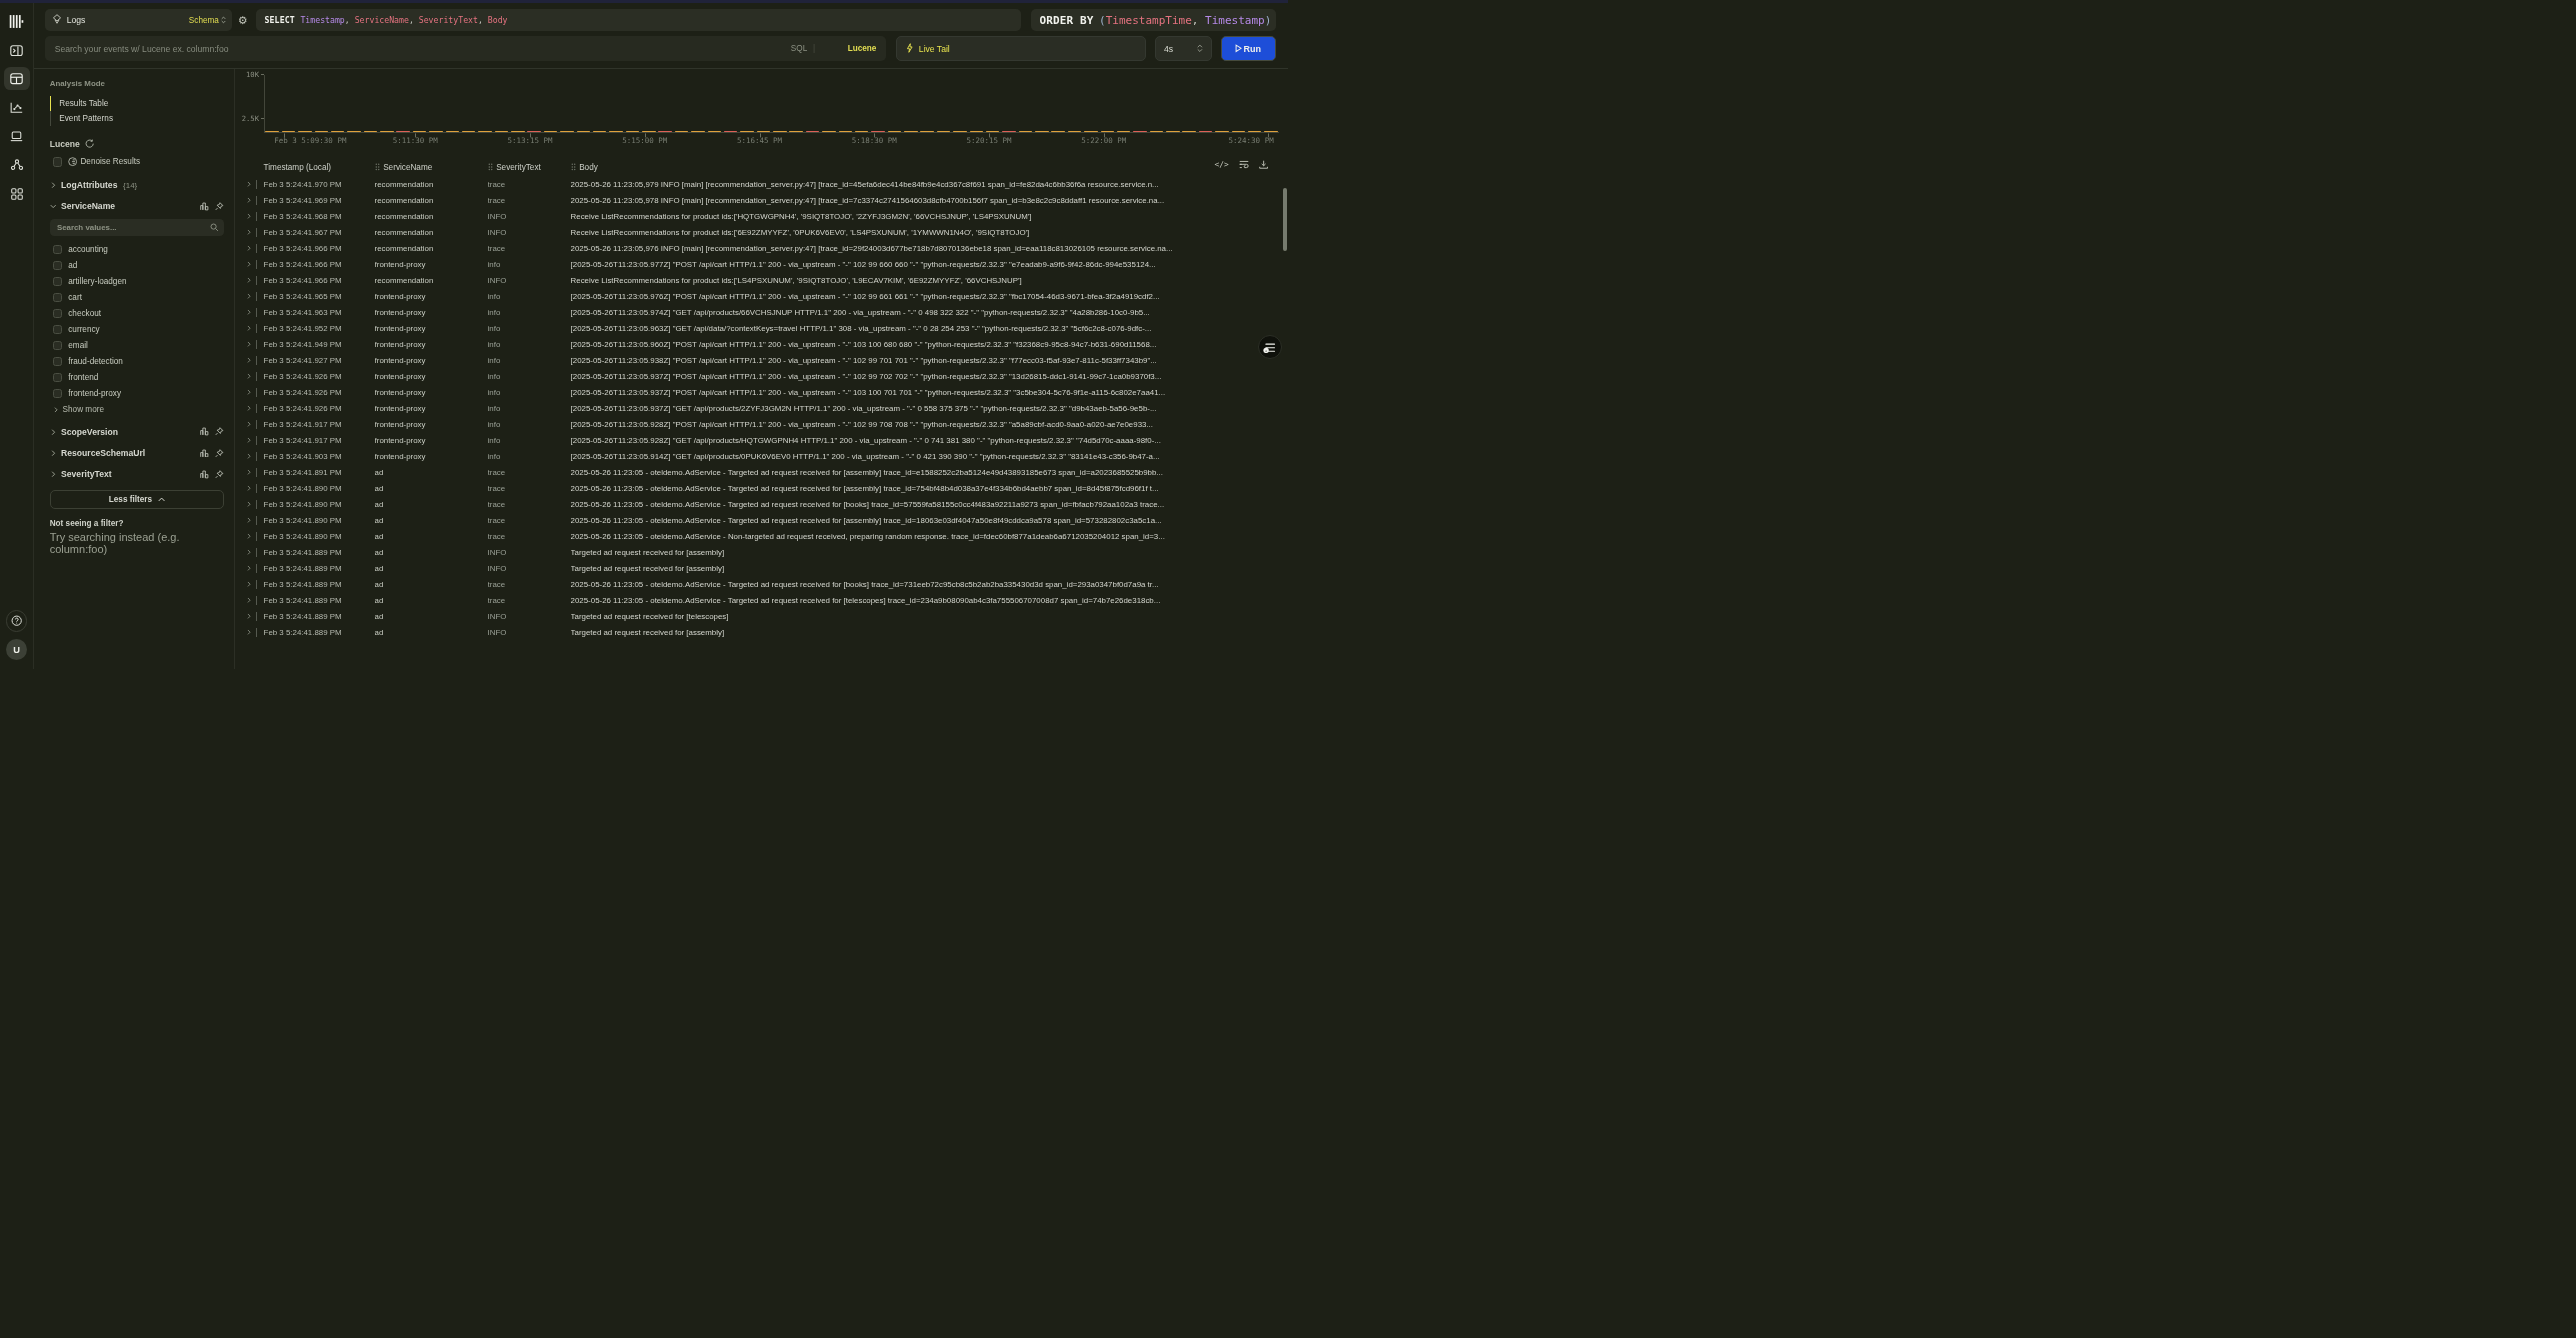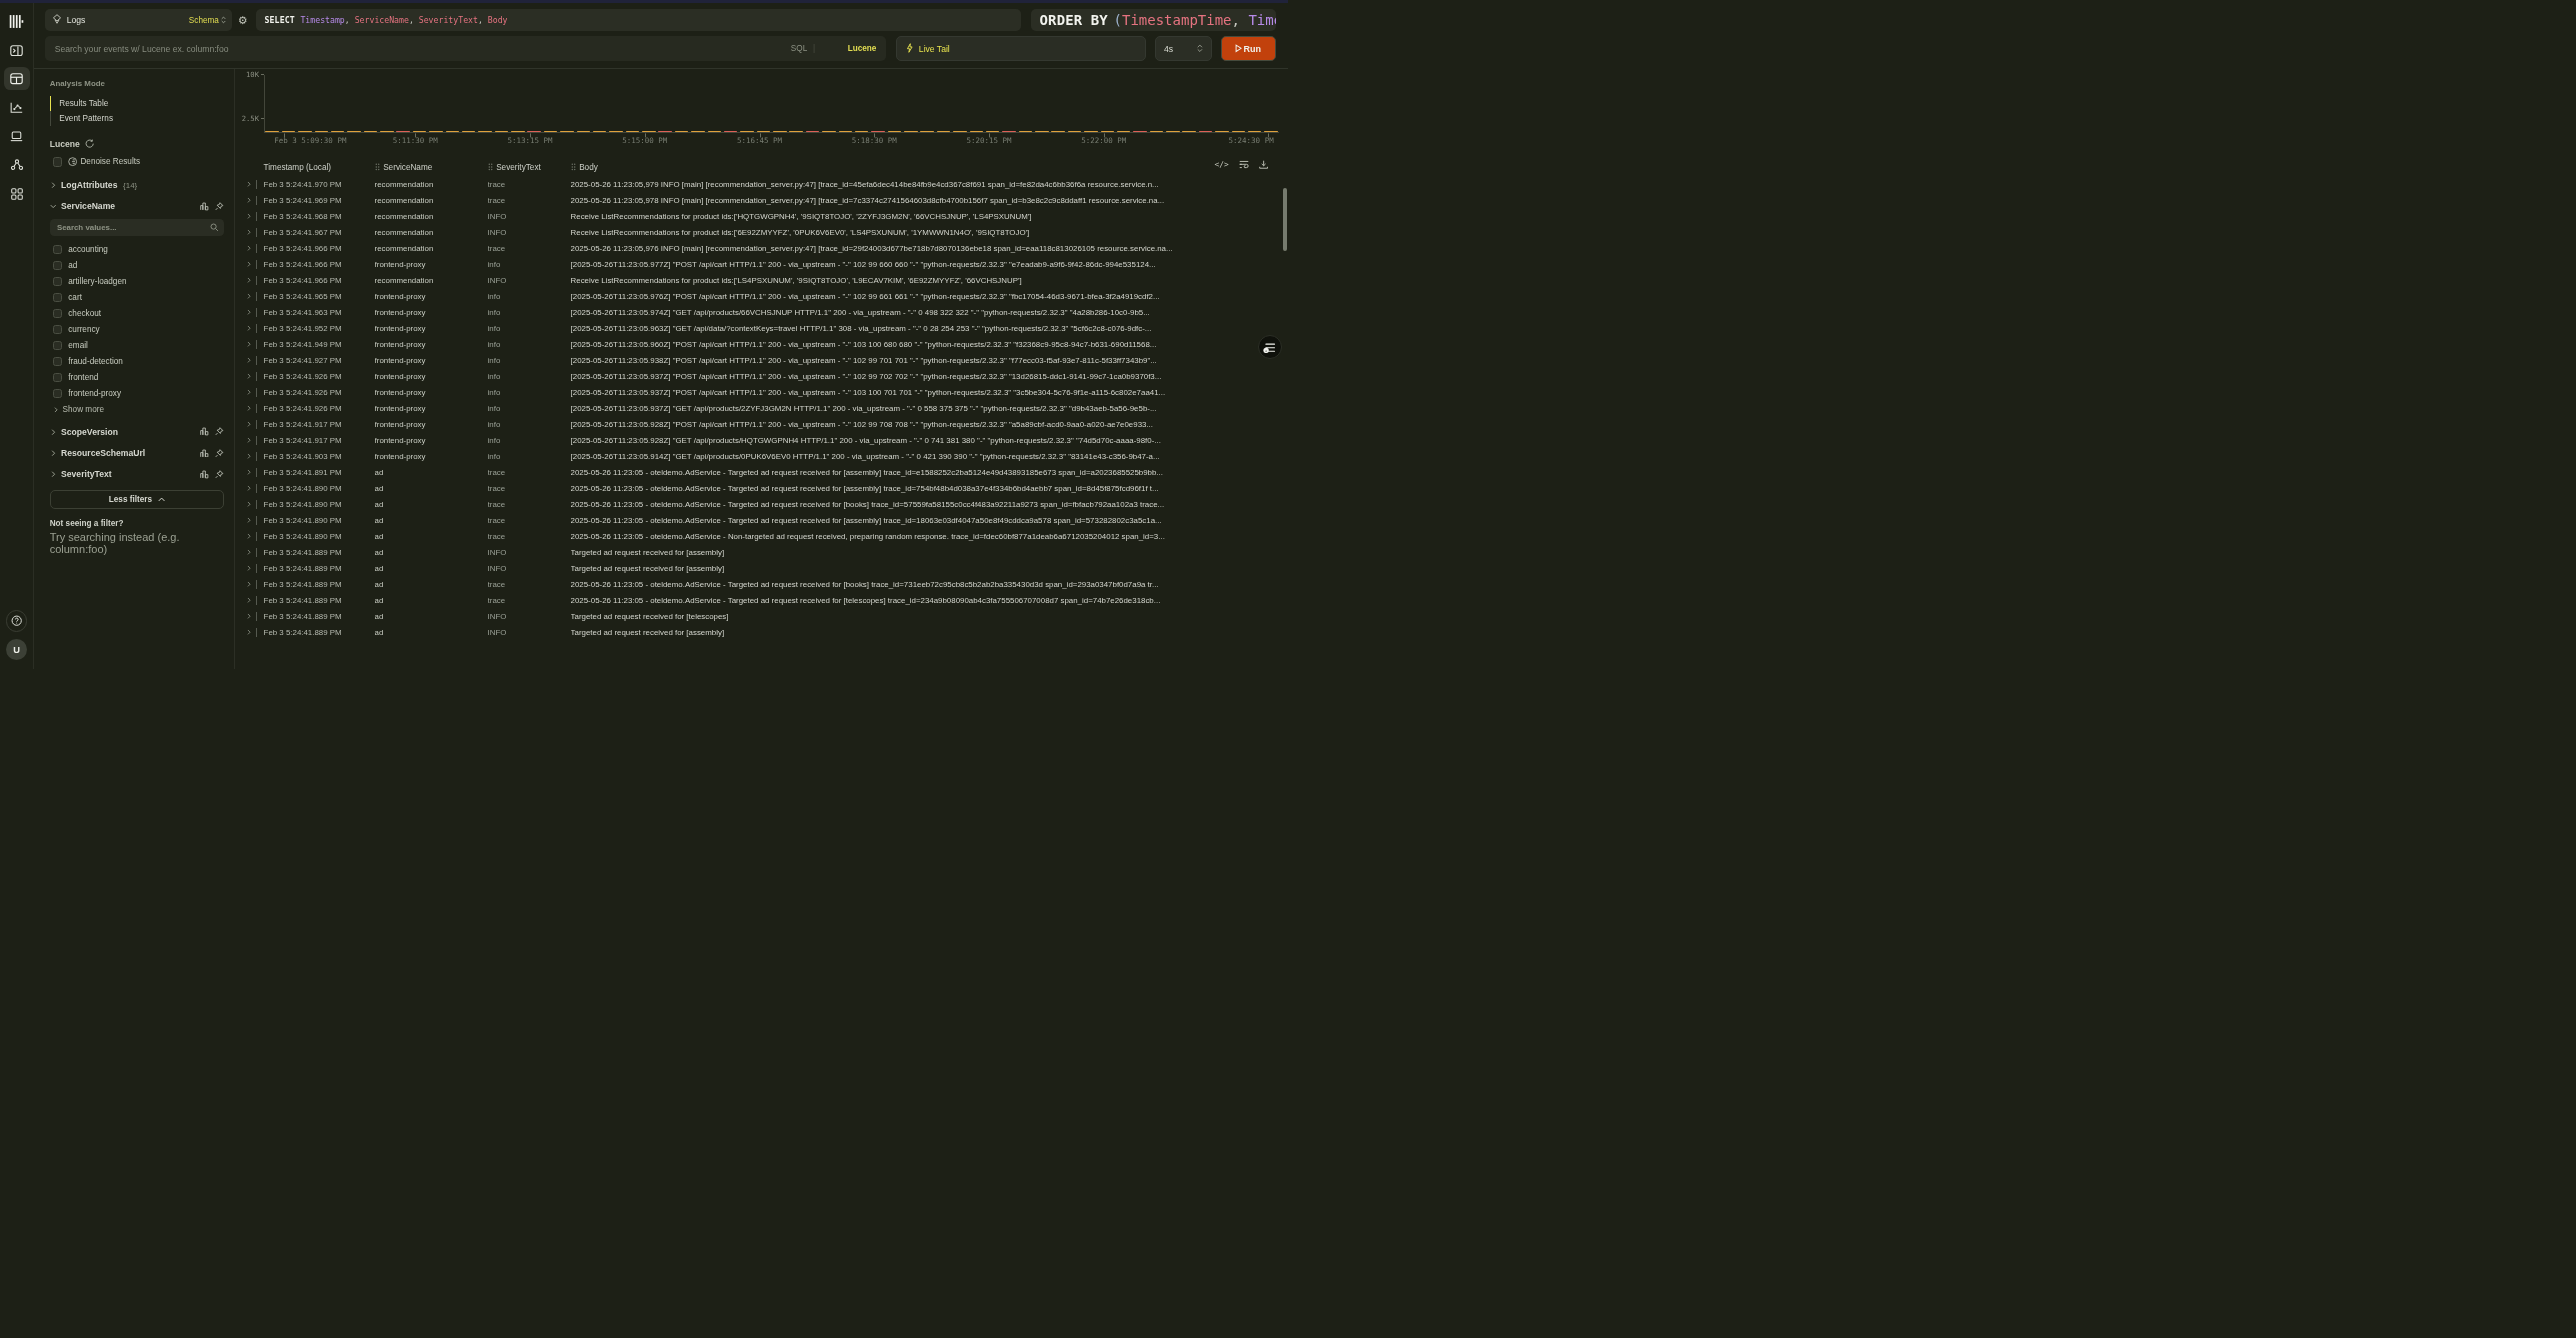--- a/index.html
+++ b/index.html
@@ -38,40 +38,40 @@
   .source-box .src-label { margin-left:5px; font-size:8.6px; color:#e2e4dc; }
   .schema { margin-left:auto; color:#e3de52; font-size:8.2px; display:flex; align-items:center; gap:2.1px; }
   .gear-btn { width:14.3px; margin:0 6.4px 0 2.9px; display:flex; align-items:center; justify-content:center;
               color:#c3c6bb; font-size:10.7px; cursor:pointer; }
   .query-box { flex:1; padding:0 8.6px; font-size:8.2px; white-space:nowrap; overflow:hidden; }
   .kw { color:#f2f3ee; font-weight:700; margin-right:5.7px; letter-spacing:0.1px; }
   .tok-purple { color:#b68ae8;margin-top:32px; }
   .tok-red { color:#e57380; }
   .tok-plain { color:#c8cac2; }
   .tok-paren { color:#9db1cc; }
-  .orderby-box { width:245px; margin-left:10px; padding:0 8.6px; font-size:14px; white-space:nowrap; overflow:hidden; }
+  .orderby-box { width:245px; margin-left:10px; padding:0 8.6px; font-size:11px; white-space:nowrap; overflow:hidden; }
 
   .tb-row2 { display:flex; margin-top:5px; height:25px; }
   .search-wrap { position:relative; width:841px; }
   .search-input { width:100%; height:100%; background:#272a20; border:0; border-radius:5px;
                   color:#dfe1d9; font-size:8.6px; padding:0 107px 0 9.3px; outline:none;
                   font-family:"Liberation Sans","DejaVu Sans",sans-serif; }
   .search-input::placeholder { color:#878c7f; }
   .lang-toggle { position:absolute; right:10px; top:0; height:100%; display:flex; align-items:center;
                  gap:5.7px; font-size:8.2px; }
   .lang-sql { color:#8d9284; cursor:pointer; }
   .lang-sep { color:#4a4e42; }
   .lang-lucene { color:#e3de52; font-weight:700; cursor:pointer;padding-left:27px; }
   .livetail-btn { width:250px; margin-left:9.3px; background:#2a2d24; border:0.7px solid #343830;
                   border-radius:5px; display:flex; align-items:center; padding:0 9.3px; gap:5.7px;
                   color:#e8e34f; font-size:8.6px; cursor:pointer; }
   .interval-btn { width:57px; margin-left:9.3px; background:#2b2e25; border:0.7px solid #343830; border-radius:5px;
                   display:flex; align-items:center; justify-content:space-between; padding:0 7.9px;
                   color:#dcded5; font-size:8.6px; cursor:pointer; }
-  .run-btn { width:55px; margin-left:8.6px; background:#c2410c; border:0.7px solid #454a3c; border-radius:5px;
+  .run-btn { width:55px; margin-left:8.6px; background:#1d4ed8; border:0.7px solid #454a3c; border-radius:5px;
              display:flex; align-items:center; justify-content:center; gap:1px; color:#f0f1ec;
              font-size:9px; font-weight:700; cursor:pointer; }
 
   
   .content { flex:1; display:flex; min-height:0; }
   .sidebar { width:201px; flex:0 0 201px; border-right:0.7px solid #2c2f25; padding:10px 10px 0 15.7px;
              overflow:hidden; }
   .sb-title { color:#8d9284; font-weight:700; font-size:7.9px; margin-bottom:7.2px; }
   .mode-item { display:flex; align-items:center; height:15px; border-left:1.4px solid #44483c;
                padding-left:8.6px; font-size:8.2px; color:#d2d4cc; cursor:pointer; }

